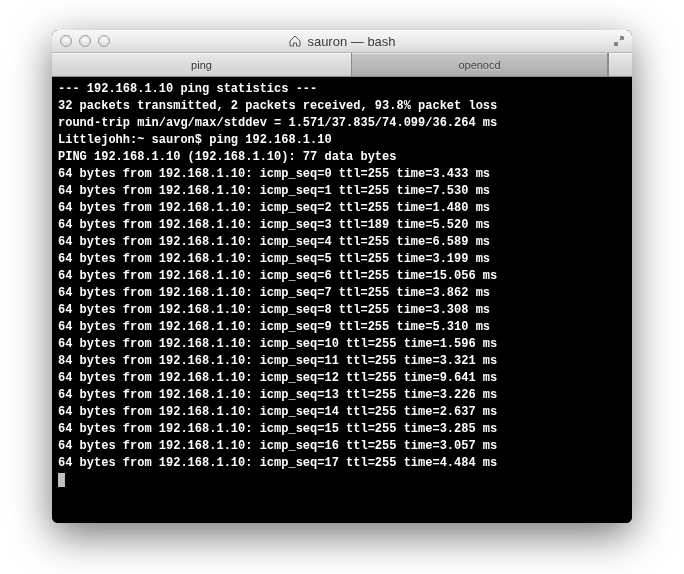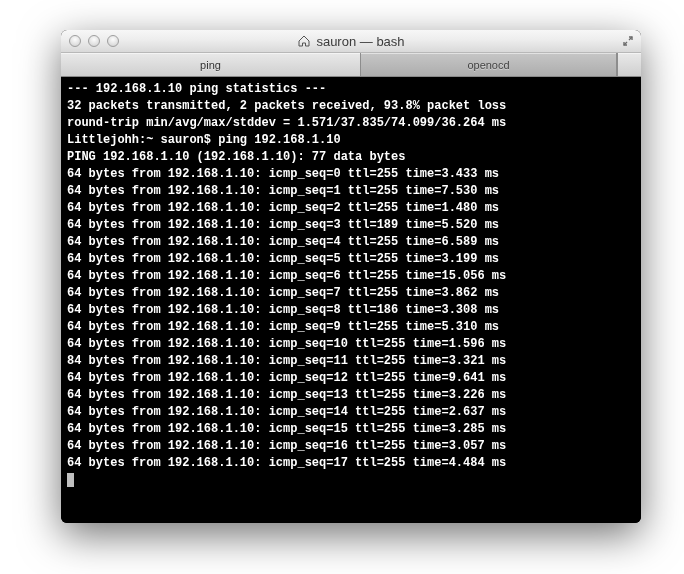--- a/index.html
+++ b/index.html
@@ -12,21 +12,20 @@
   }
   .window {
     position: absolute;
     left: 52px;
     top: 30px;
     width: 580px;
     border-radius: 6px;
     box-shadow: 0 12px 40px rgba(0,0,0,0.55);
     overflow: hidden;
     background: #000;
-    margin-left: 9px;
   }
   .titlebar {
     height: 22px;
     background: linear-gradient(to bottom, #f7f7f7 0%, #ededed 45%, #d9d9d9 100%);
     border-bottom: 1px solid #b8b8b8;
     display: flex;
     align-items: center;
     position: relative;
   }
   .traffic {
@@ -163,21 +162,21 @@
 <span>Littlejohh:~ sauron$ ping 192.168.1.10</span>
 <span>PING 192.168.1.10 (192.168.1.10): 77 data bytes</span>
 <span>64 bytes from 192.168.1.10: icmp_seq=0 ttl=255 time=3.433 ms</span>
 <span>64 bytes from 192.168.1.10: icmp_seq=1 ttl=255 time=7.530 ms</span>
 <span>64 bytes from 192.168.1.10: icmp_seq=2 ttl=255 time=1.480 ms</span>
 <span>64 bytes from 192.168.1.10: icmp_seq=3 ttl=189 time=5.520 ms</span>
 <span>64 bytes from 192.168.1.10: icmp_seq=4 ttl=255 time=6.589 ms</span>
 <span>64 bytes from 192.168.1.10: icmp_seq=5 ttl=255 time=3.199 ms</span>
 <span>64 bytes from 192.168.1.10: icmp_seq=6 ttl=255 time=15.056 ms</span>
 <span>64 bytes from 192.168.1.10: icmp_seq=7 ttl=255 time=3.862 ms</span>
-<span>64 bytes from 192.168.1.10: icmp_seq=8 ttl=186 time=3.308 ms</span>
+<span>64 bytes from 192.168.1.10: icmp_seq=8 ttl=255 time=3.308 ms</span>
 <span>64 bytes from 192.168.1.10: icmp_seq=9 ttl=255 time=5.310 ms</span>
 <span>64 bytes from 192.168.1.10: icmp_seq=10 ttl=255 time=1.596 ms</span>
 <span>84 bytes from 192.168.1.10: icmp_seq=11 ttl=255 time=3.321 ms</span>
 <span>64 bytes from 192.168.1.10: icmp_seq=12 ttl=255 time=9.641 ms</span>
 <span>64 bytes from 192.168.1.10: icmp_seq=13 ttl=255 time=3.226 ms</span>
 <span>64 bytes from 192.168.1.10: icmp_seq=14 ttl=255 time=2.637 ms</span>
 <span>64 bytes from 192.168.1.10: icmp_seq=15 ttl=255 time=3.285 ms</span>
 <span>64 bytes from 192.168.1.10: icmp_seq=16 ttl=255 time=3.057 ms</span>
 <span>64 bytes from 192.168.1.10: icmp_seq=17 ttl=255 time=4.484 ms</span>
 <span class="cursor"></span></div>

